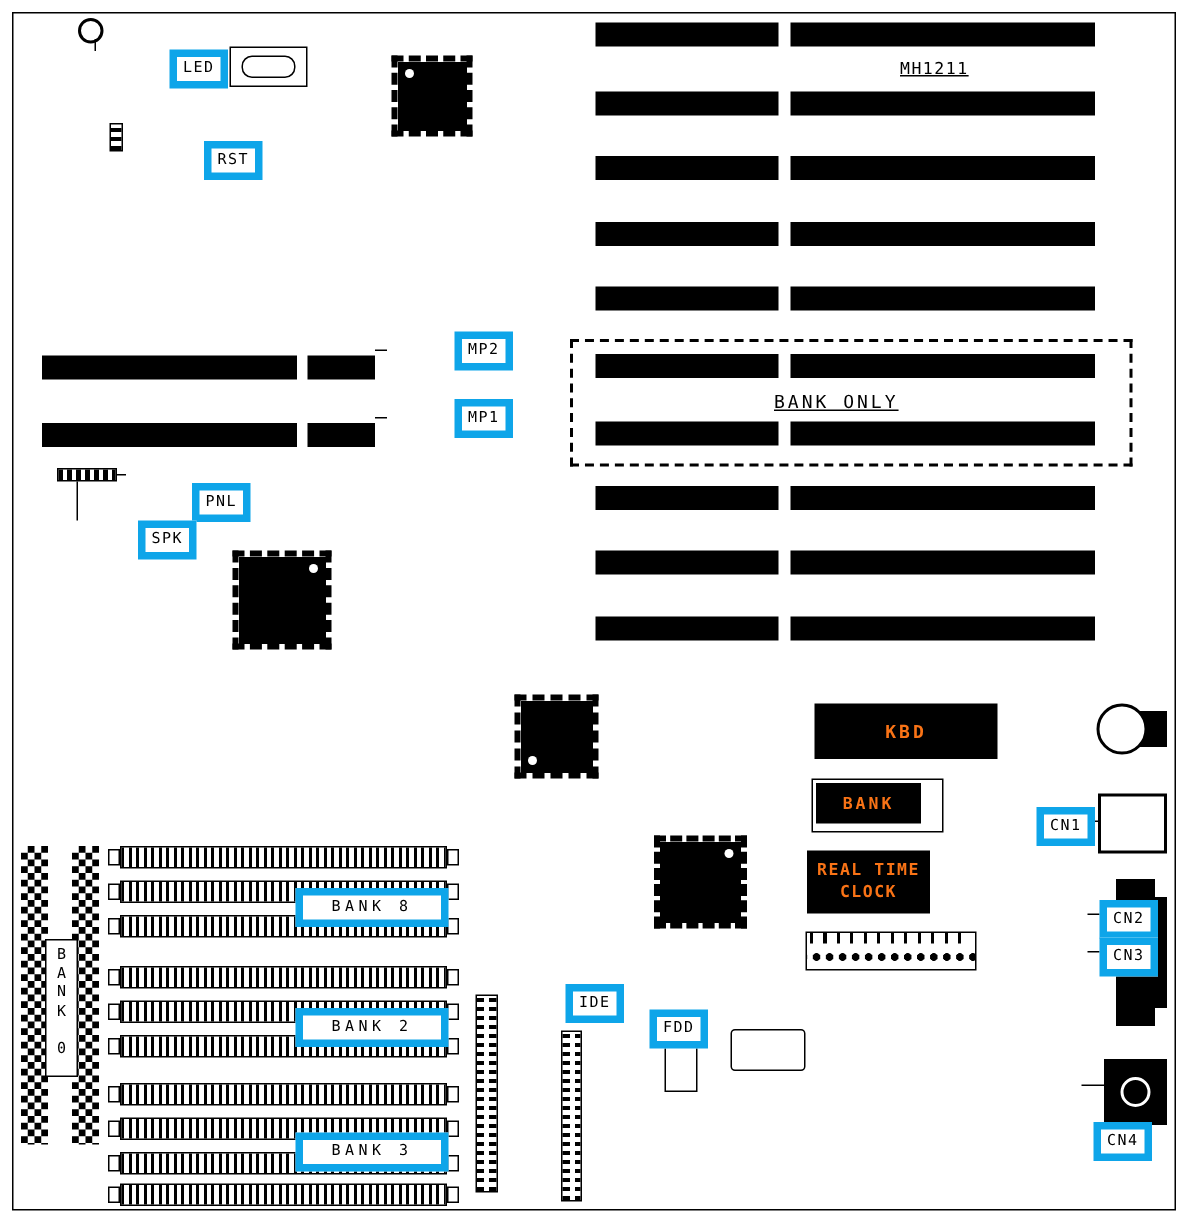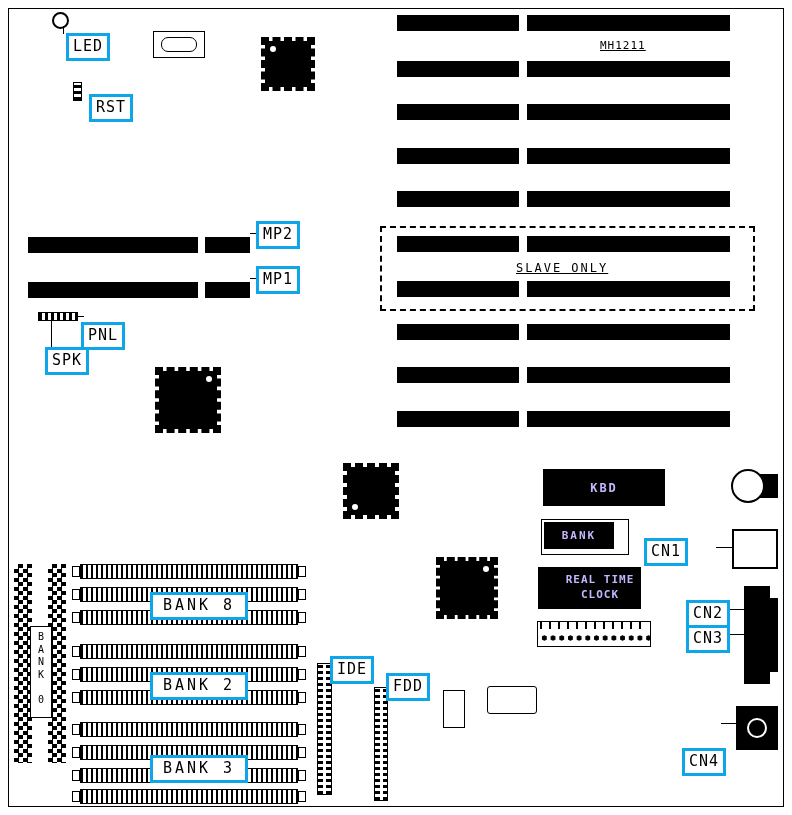--- a/index.html
+++ b/index.html
@@ -1,22 +1,22 @@
 <!DOCTYPE html>
 <html><head>
 <meta charset="utf-8">
 <style>
   html,body { margin:0; padding:0; background:#fff; }
   .board { position:relative; width:792px; height:815px; background:#fff;
            font-family:"DejaVu Sans Mono", monospace; color:#000; overflow:hidden; }
   .page-border { position:absolute; left:8px; top:8px; width:774px; height:797px; border:1px solid #000; }
 
   
-  .lbl { position:absolute; background:#fff; border:3px solid #0ea5e9; padding:2px 4px 3px;
-         font-size:15px; letter-spacing:1px; line-height:1.1; white-space:nowrap; z-index:6; }
+  .lbl { position:absolute; background:#fff; border:5px solid #0ea5e9; padding:2px 4px 3px;
+         font-size:10px; letter-spacing:1px; line-height:1.1; white-space:nowrap; z-index:6;margin-left:47px; }
   .lbl-wide { width:92px; text-align:center; letter-spacing:3px; padding:2px 0 3px; }
   .plain-text { position:absolute; z-index:5;text-decoration:underline; }
 
   
   .slot { position:absolute; height:16px; }
   .slot::before, .slot::after { content:""; position:absolute; top:0; height:100%; background:#000; }
   .isa { left:397px; width:333px; }
   .isa::before { left:0; width:122px; }
   .isa::after  { left:130px; width:203px; }
   .mp  { left:28px; width:222px; }
@@ -30,24 +30,24 @@
   .qfp::after { content:""; position:absolute; width:6px; height:6px; border-radius:50%; background:#fff; }
   .dot-tl::after { left:5px; top:5px; }
   .dot-tr::after { right:5px; top:5px; }
   .dot-bl::after { left:5px; bottom:5px; }
 
   .circle { position:absolute; border:2px solid #000; border-radius:50%; background:#fff; }
   .outline { position:absolute; border:1px solid #000; background:#fff; box-sizing:border-box; }
   .crystal::after { content:""; position:absolute; left:7px; top:5px; width:34px; height:13px;
                     border:1px solid #000; border-radius:7px; }
 
-  .blackbox { position:absolute; background:#000; color:#c4b5fd; font-weight:bold;
+  .blackbox { position:absolute; background:#000; color:#f97316; font-weight:bold;
               display:flex; align-items:center; justify-content:center;
               font-size:12px; letter-spacing:2px; z-index:3; }
-  .rtc { white-space:pre-line; text-align:center; line-height:1.35; font-size:11px; letter-spacing:1px;padding-left:21px; }
+  .rtc { white-space:pre-line; text-align:center; line-height:1.35; font-size:11px; letter-spacing:1px; }
 
   .pinheader { position:absolute; border:1px solid #000; box-sizing:border-box; }
   .ph-v { background-image:
             linear-gradient(90deg, transparent 0 5px, #fff 5px 8px, transparent 8px),
             repeating-linear-gradient(0deg, #000 0 3px, #fff 3px 6px); }
   .ph-h { background:repeating-linear-gradient(90deg, #000 0 3px, #fff 3px 6px); }
   .ph-s { background:repeating-linear-gradient(0deg, #000 0 3px, #fff 3px 6px); }
 
   .conn-row { position:absolute; border:1px solid #000; box-sizing:border-box;
               background-image:radial-gradient(circle 2.6px, #000 2.4px, transparent 2.8px);
@@ -99,21 +99,21 @@
   <div class="slot isa" style="top:104px;"></div>
   <div class="slot isa" style="top:148px;"></div>
   <div class="slot isa" style="top:191px;"></div>
   <div class="slot isa" style="top:236px;"></div>
   <div class="slot isa" style="top:281px;"></div>
   <div class="slot isa" style="top:324px;"></div>
   <div class="slot isa" style="top:367px;"></div>
   <div class="slot isa" style="top:411px;"></div>
 
   <div class="dashed-box" style="left:380px;top:226px;width:375px;height:85px;"></div>
-  <div class="plain-text" style="left:516px;top:261px;font-size:12px;letter-spacing:2px;">SLAVE ONLY</div>
+  <div class="plain-text" style="left:516px;top:261px;font-size:12px;letter-spacing:2px;">BANK ONLY</div>
 
   <div class="slot mp" style="top:237px;"></div>
   <div class="hline" style="left:250px;top:233px;width:8px;"></div>
   <div class="lbl" style="left:256px;top:221px;">MP2</div>
 
   <div class="slot mp" style="top:282px;"></div>
   <div class="hline" style="left:250px;top:278px;width:8px;"></div>
   <div class="lbl" style="left:256px;top:266px;">MP1</div>
 
   <div class="pinheader ph-h" style="left:38px;top:312px;width:40px;height:9px;"></div>

